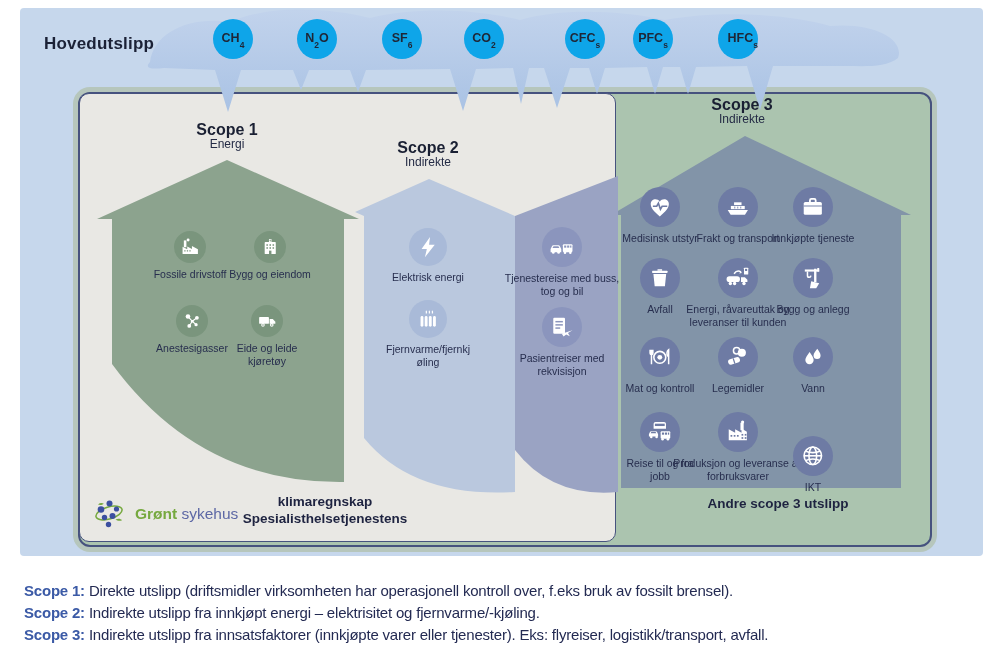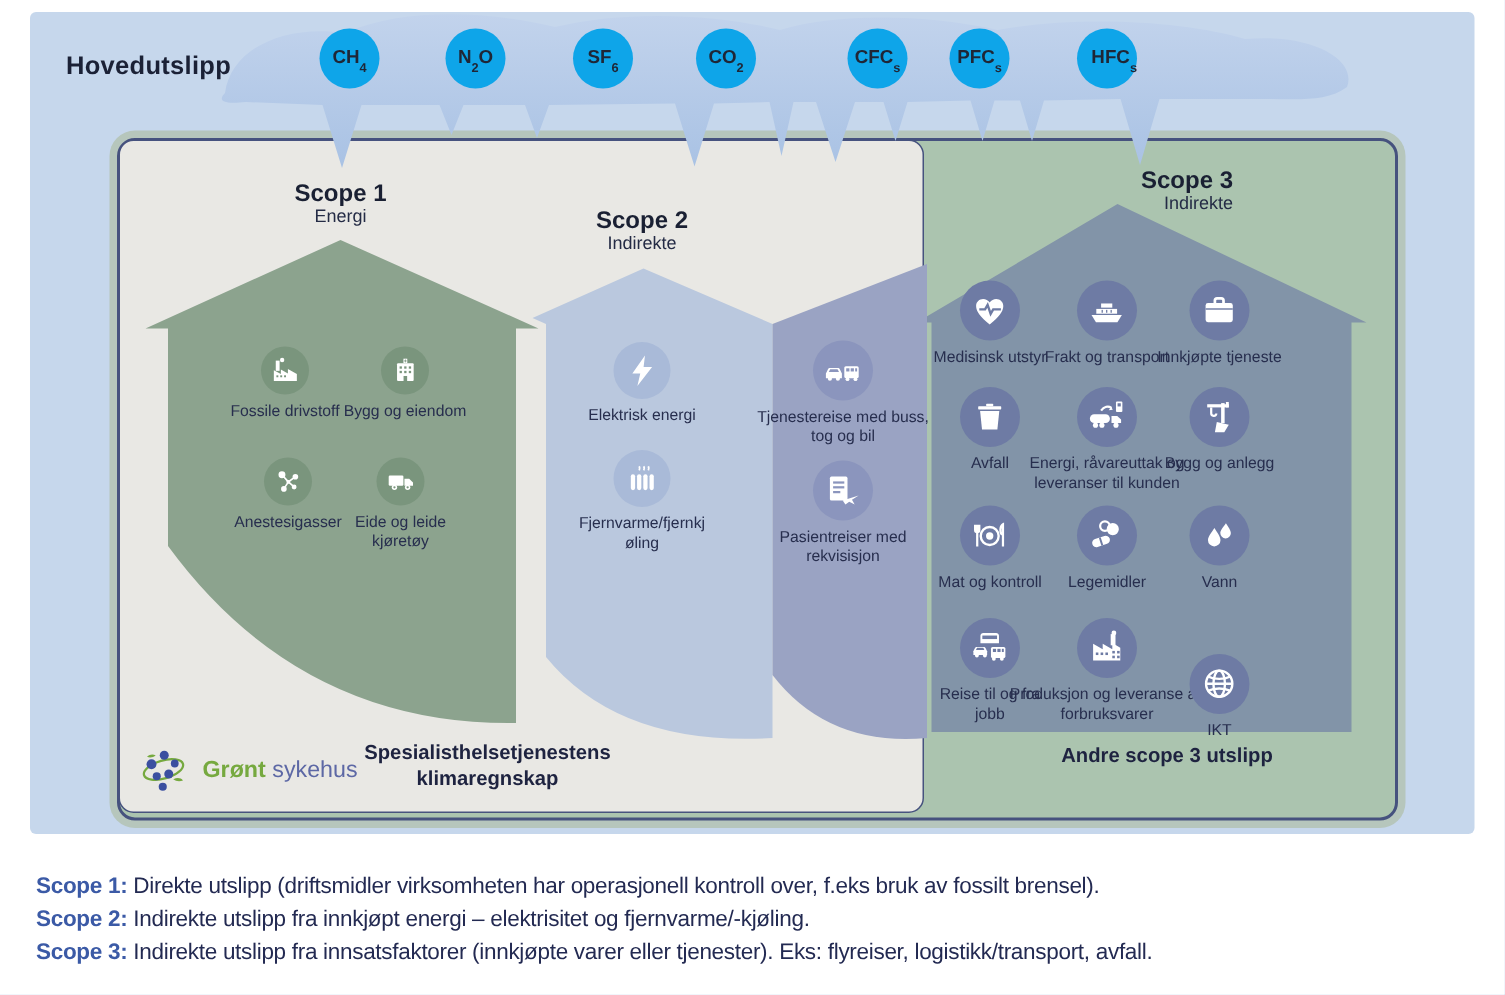--- a/index.html
+++ b/index.html
@@ -108,21 +108,21 @@
   </div>
 
 <div class="abs scope-title" style="left:147px;top:121px;width:160px;">
   <div class="t1">Scope 1</div>
   <div class="t2">Energi</div>
 </div>
 <div class="abs scope-title" style="left:348px;top:139px;width:160px;">
   <div class="t1">Scope 2</div>
   <div class="t2">Indirekte</div>
 </div>
-<div class="abs scope-title" style="left:662px;top:112px;width:160px;text-align:right;">
+<div class="abs scope-title" style="left:662px;top:96px;width:160px;">
   <div class="t1">Scope 3</div>
   <div class="t2">Indirekte</div>
 </div>
 
 <div class="abs item s1" style="left:147px;top:231px;">
   <div class="badge">
       <svg viewBox="0 0 24 24">
         <rect x="4.5" y="4" width="3" height="8" fill="#fff"></rect>
         <circle cx="9.5" cy="3.5" r="1.7" fill="#fff"></circle>
         <path fill="#fff" d="M3 20v-8.5l5.5 3V11l5.5 3v-3.5l7 4V20z"></path>
@@ -402,22 +402,22 @@
         <circle cx="12" cy="12" r="8.2" fill="none" stroke="#fff" stroke-width="1.5"></circle>
         <ellipse cx="12" cy="12" rx="3.6" ry="8.2" fill="none" stroke="#fff" stroke-width="1.5"></ellipse>
         <line x1="3.8" y1="12" x2="20.2" y2="12" stroke="#fff" stroke-width="1.5"></line>
         <path fill="none" stroke="#fff" stroke-width="1.5" d="M5 7.5c4 2 10 2 14 0M5 16.5c4-2 10-2 14 0"></path>
       </svg>
     </div>
   <div class="lbl">IKT</div>
 </div>
 
 <div class="abs footer-txt" style="left:195px;top:493px;width:260px;">
+  <div>klimaregnskap</div>
   <div>Spesialisthelsetjenestens</div>
-  <div>klimaregnskap</div>
 </div>
 <div class="abs footer-txt" style="left:658px;top:495px;width:240px;">
   <div>Andre scope 3 utslipp</div>
 </div>
 
 <div class="abs" id="logo">
   <svg viewBox="0 0 36 36">
     <ellipse cx="17" cy="17" rx="13.5" ry="6" transform="rotate(-16 17 17)" fill="none" stroke="#76a93f" stroke-width="1.5"></ellipse>
     <g fill="#3b4fa0">
       <circle cx="17.5" cy="7.5" r="3"></circle>

